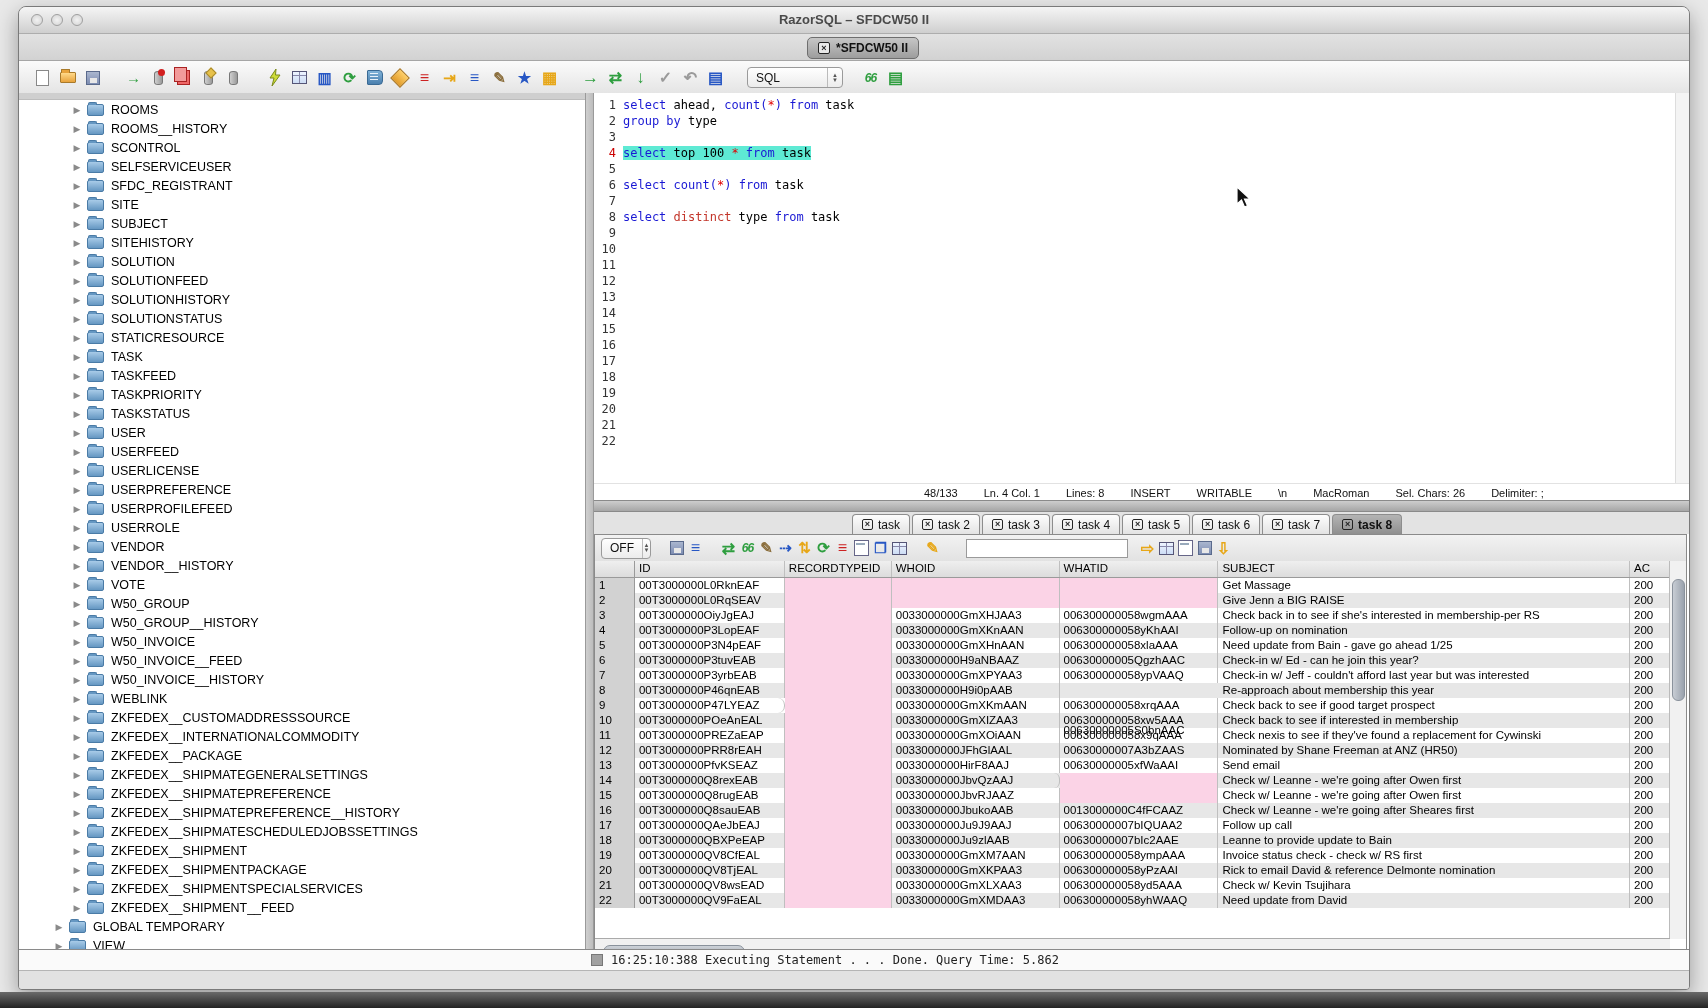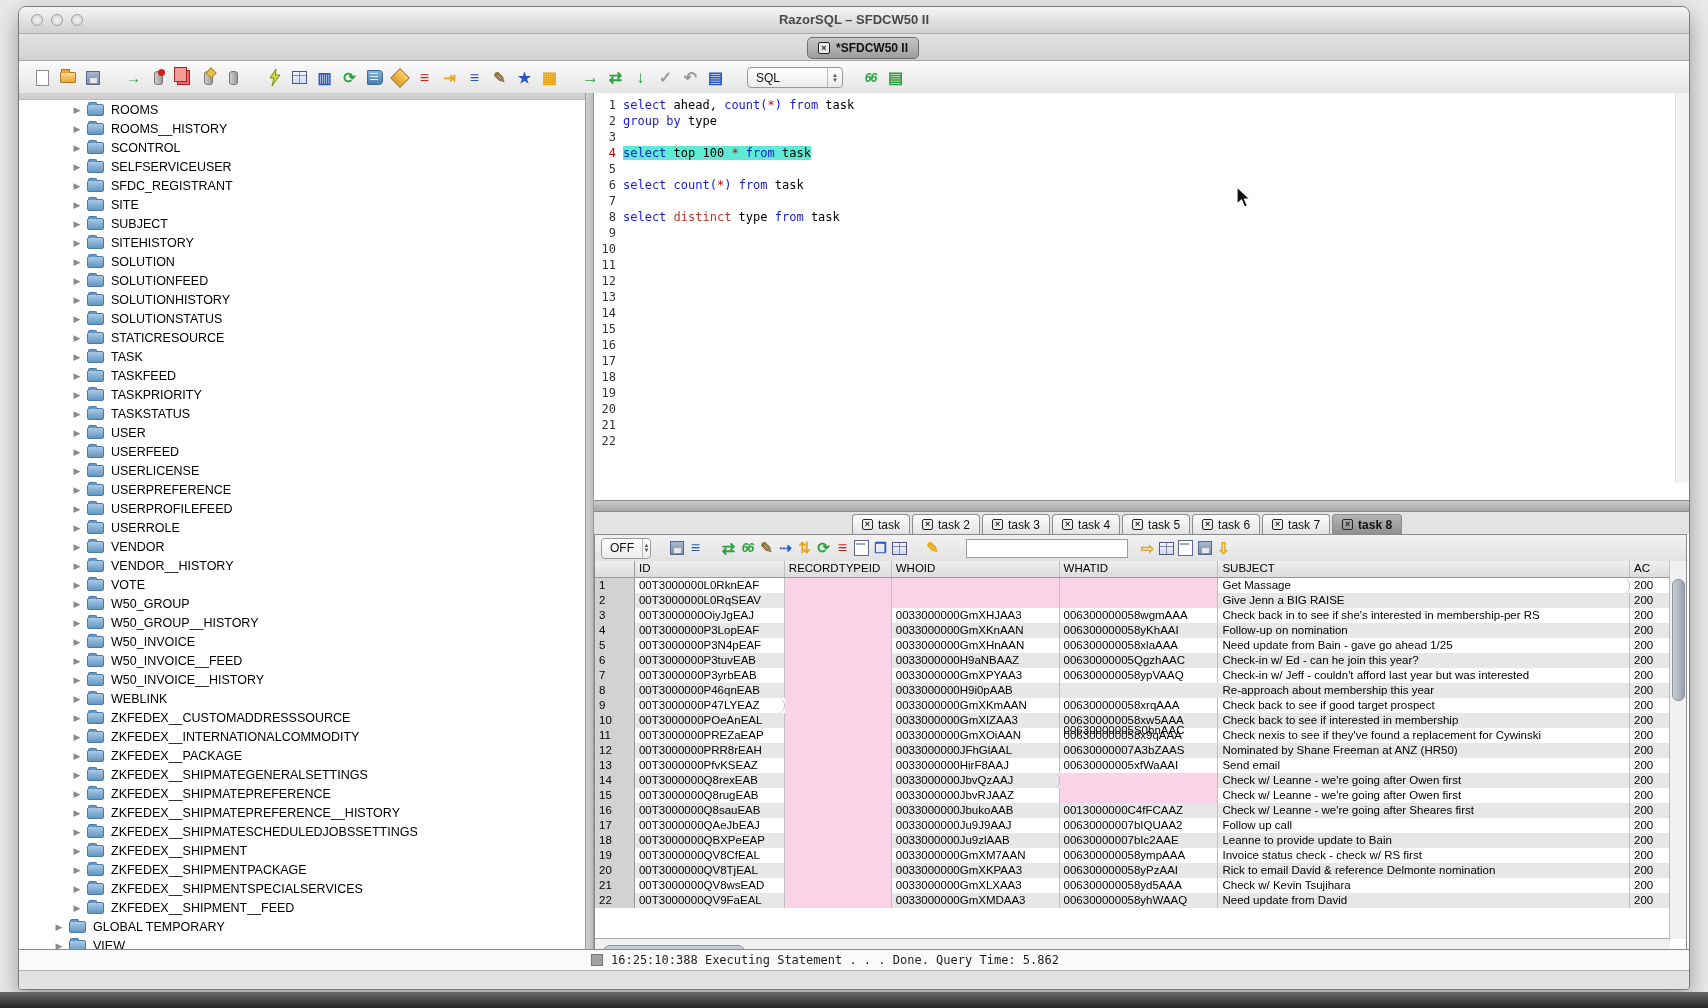--- a/index.html
+++ b/index.html
@@ -555,20 +555,31 @@
                 <span class="ed-code"></span>
               </div>
               <div class="ed-line">
                 <span class="ed-num">22</span>
                 <span class="ed-code"></span>
               </div>
             </div>
           <div id="ed-scroll"></div>
         </div>
 
+        <div id="editor-status">
+            <span>48/133</span>
+            <span>Ln. 4 Col. 1</span>
+            <span>Lines: 8</span>
+            <span>INSERT</span>
+            <span>WRITABLE</span>
+            <span>\n</span>
+            <span>MacRoman</span>
+            <span>Sel. Chars: 26</span>
+            <span>Delimiter: ;</span>
+          </div>
 
         <div id="splitter"></div>
 
         <div id="tab-row">
             <div class="rtab">
               <span class="cbox">×</span>
               <span>task</span>
             </div>
             <div class="rtab">
               <span class="cbox">×</span>
@@ -652,21 +663,21 @@
                 <div class="gc" style="width: 159px;">WHATID</div>
                 <div class="gc" style="width: 412px;">SUBJECT</div>
                 <div class="gc" style="width: 40px;">AC</div>
               </div>
               <div class="g-row">
                 <div class="gc rownum" style="width: 40px;">1</div>
                 <div class="gc" style="width: 150px;">00T3000000L0RknEAF</div>
                 <div class="gc nullcell" style="width: 107px;"></div>
                 <div class="gc nullcell" style="width: 168px;"></div>
                 <div class="gc nullcell" style="width: 159px;"></div>
-                <div class="gc" style="width: 412px; border-radius: 6px;">Get Massage</div>
+                <div class="gc" style="width: 412px;">Get Massage</div>
                 <div class="gc" style="width: 40px;">200</div>
               </div>
               <div class="g-row alt">
                 <div class="gc rownum" style="width: 40px;">2</div>
                 <div class="gc" style="width: 150px;">00T3000000L0RqSEAV</div>
                 <div class="gc nullcell" style="width: 107px;"></div>
                 <div class="gc nullcell" style="width: 168px;"></div>
                 <div class="gc nullcell" style="width: 159px;"></div>
                 <div class="gc" style="width: 412px;">Give Jenn a BIG RAISE</div>
                 <div class="gc" style="width: 40px;">200</div>

